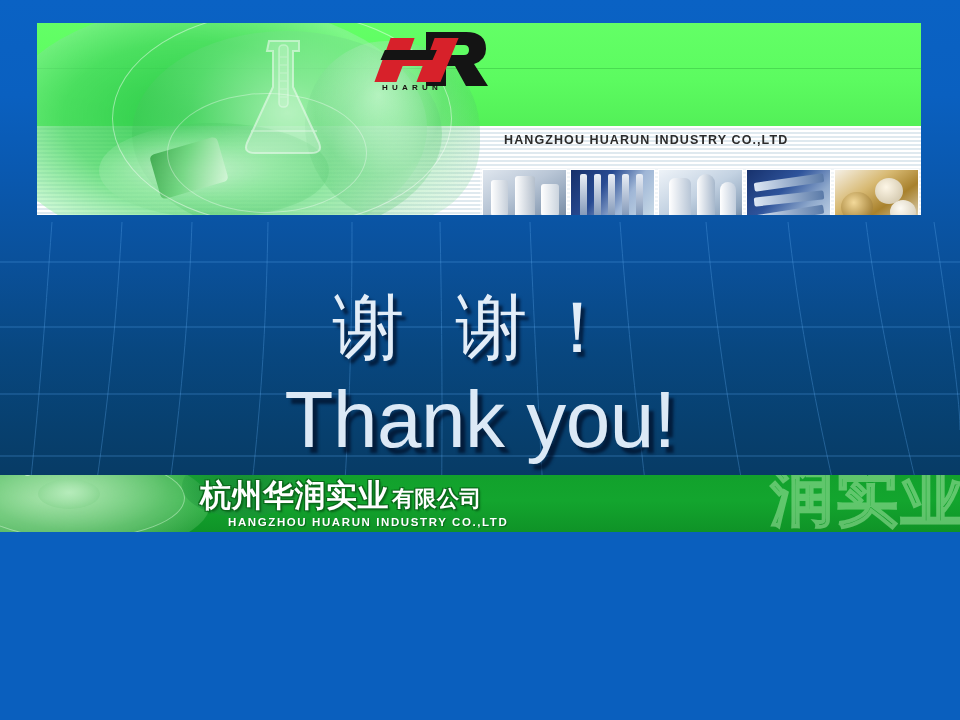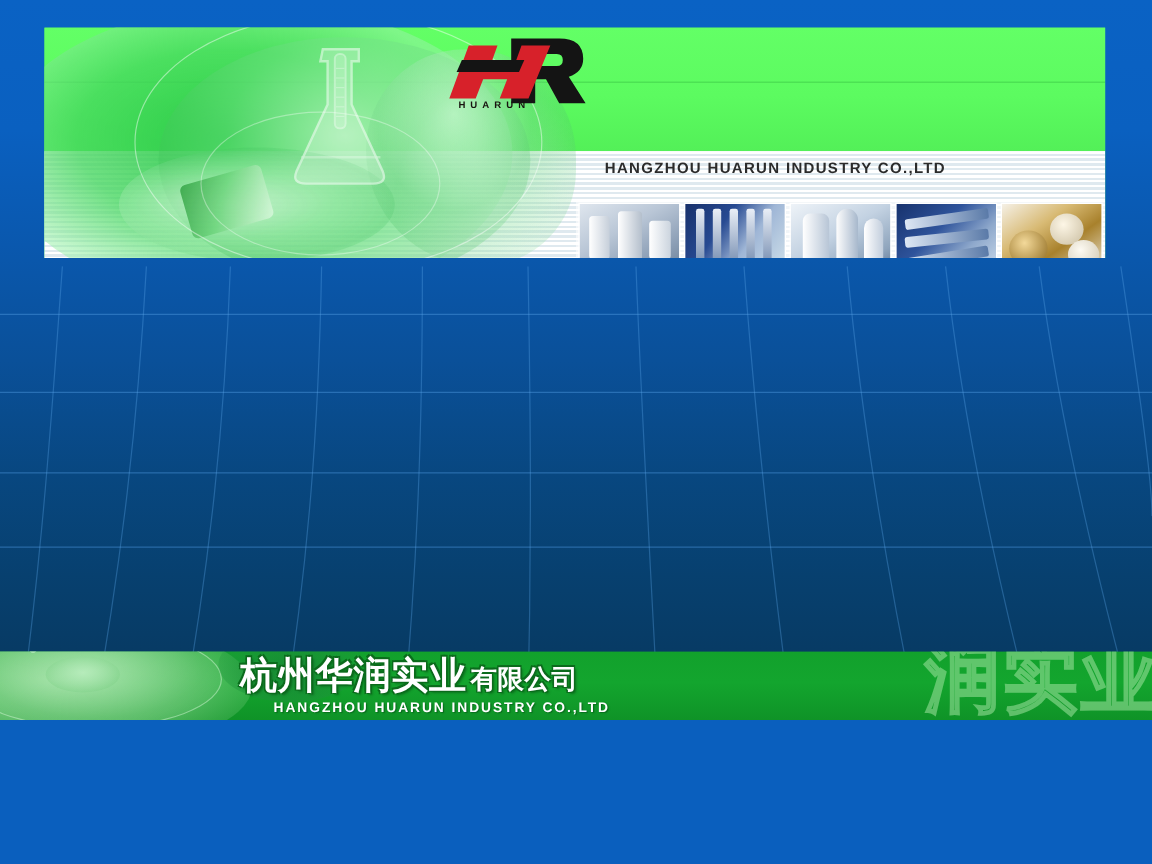--- a/index.html
+++ b/index.html
@@ -6,21 +6,21 @@
   * { margin:0; padding:0; box-sizing:border-box; }
   html, body {
     width:960px; height:720px; overflow:hidden;
     font-family:"Liberation Sans", sans-serif;
     background:#0a5fbe;
   }
 
   
   .slide{
     position:relative;
-    width:960px; height:600px;
+    width:960px; height:532px;
     overflow:hidden;
     background:
       linear-gradient(180deg,
         #0a62c4 0%,
         #0a60c0 18%,
         #0a58ae 34%,
         #0a5099 50%,
         #084780 66%,
         #07406f 80%,
         #073a63 92%,
@@ -394,20 +394,24 @@
           <i></i>
         </div>
       <div class="prod p5">
           <i></i>
           <i></i>
           <i></i>
         </div>
     </div>
   </div>
 
+  <div class="main-text">
+    <div class="line-cn">谢 谢！</div>
+    <div class="line-en">Thank you!</div>
+  </div>
 
   <div class="footer">
     <div class="footer-ell e1"></div>
     <div class="footer-ell e2"></div>
     <div class="footer-ell e3"></div>
     <div class="footer-ell e4"></div>
     <div class="footer-ell e5"></div>
 
     <div class="footer-watermark">润实业</div>
 

